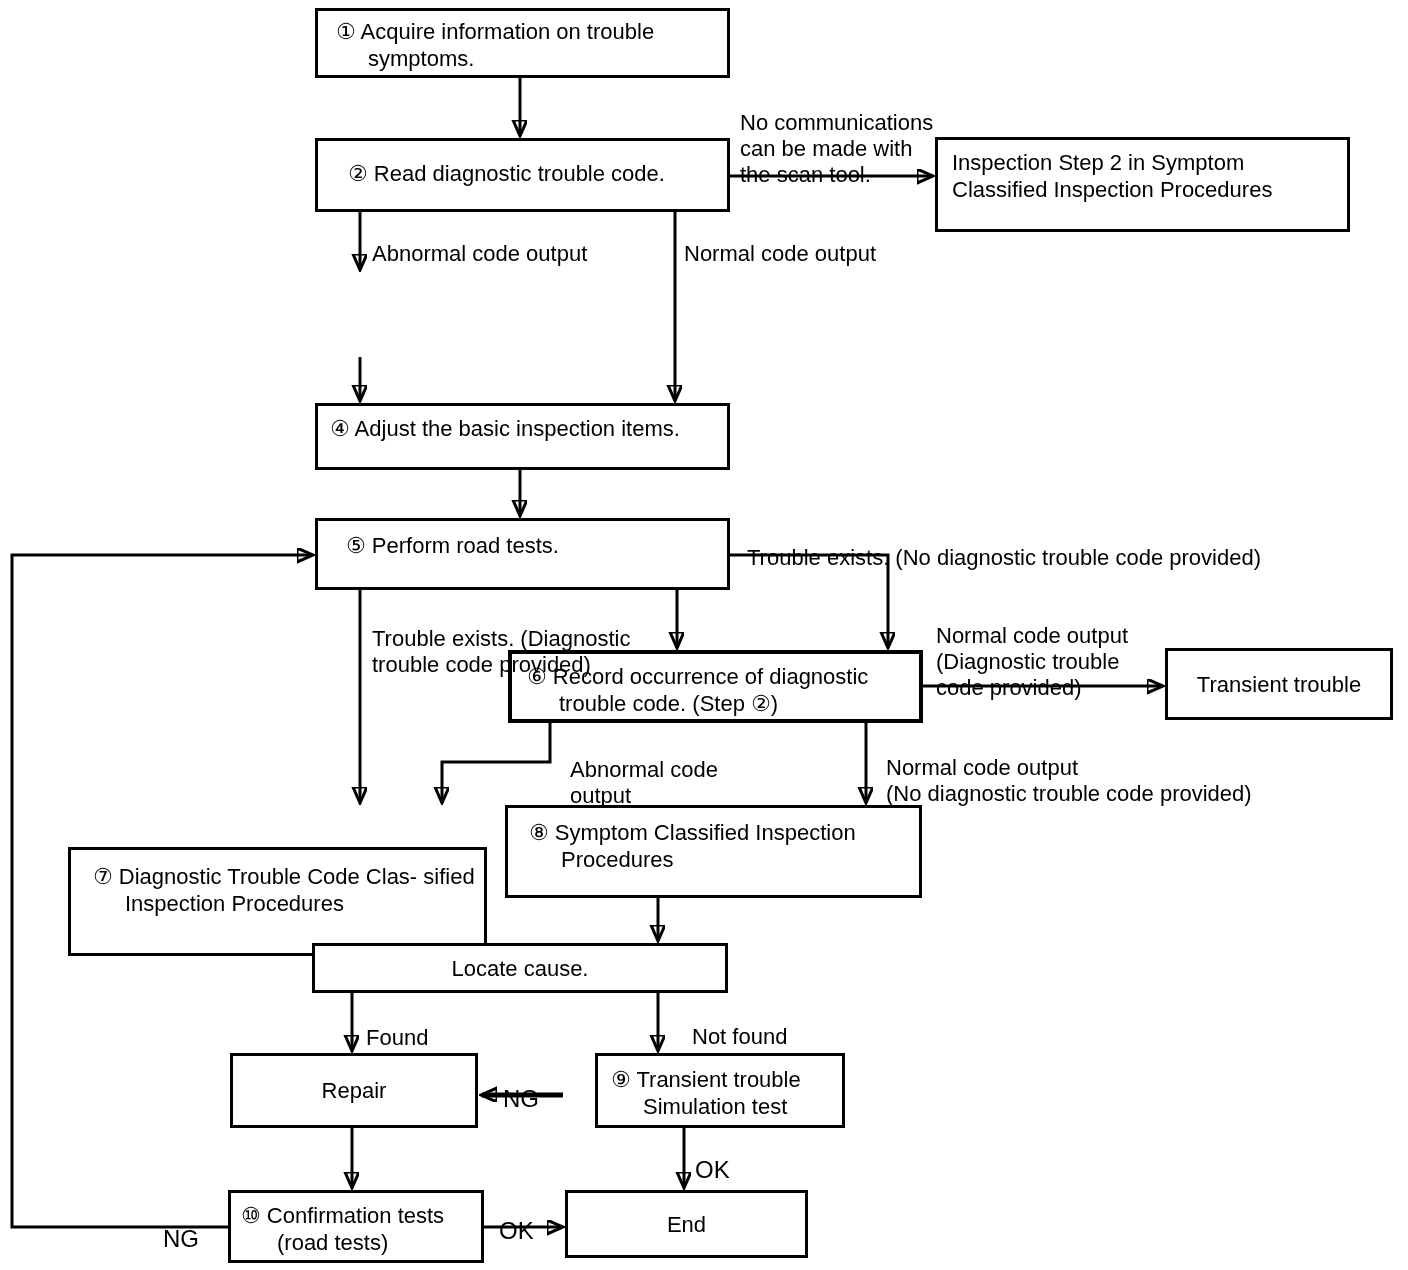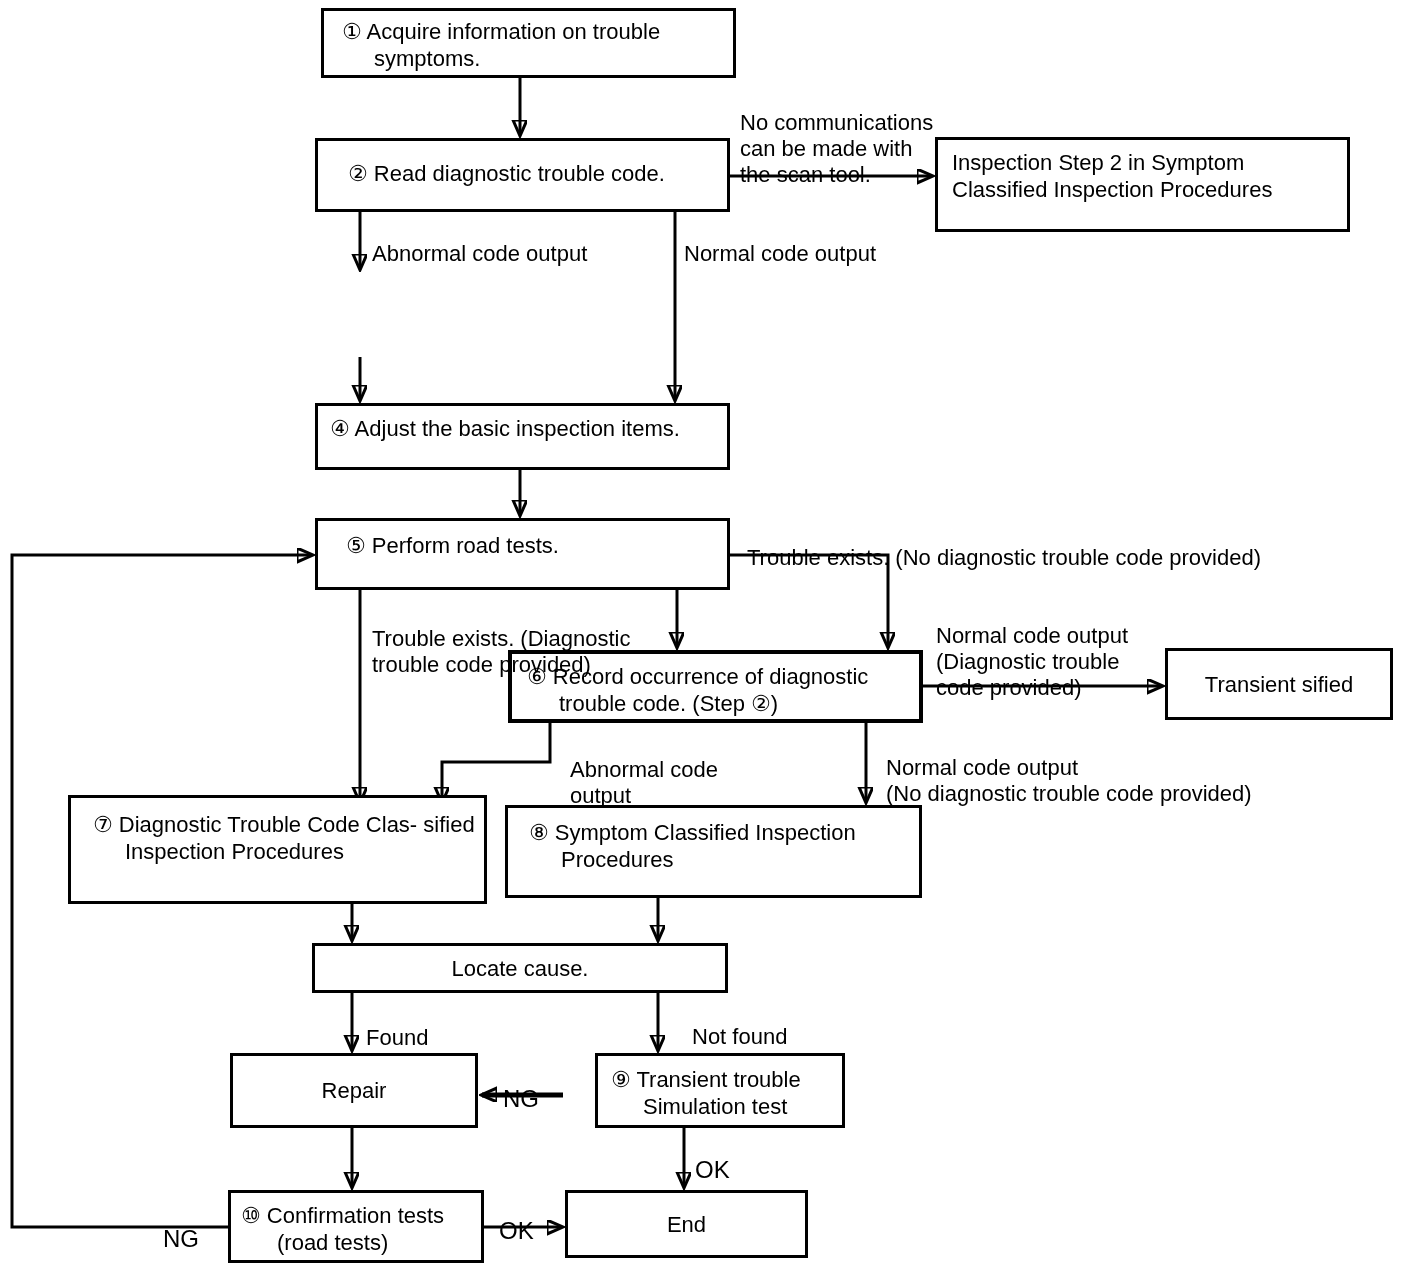--- a/index.html
+++ b/index.html
@@ -59,21 +59,21 @@
     <path d="M352 900 V940" marker-end="url(#ah)"></path>
     <path d="M658 898 V940" marker-end="url(#ah)"></path>
     <path d="M352 993 V1050" marker-end="url(#ah)"></path>
     <path d="M658 993 V1050" marker-end="url(#ah)"></path>
     <path class="thick" d="M563 1095 H482" marker-end="url(#ah)"></path>
     <path d="M352 1128 V1187" marker-end="url(#ah)"></path>
     <path d="M684 1128 V1187" marker-end="url(#ah)"></path>
     <path d="M478 1227 H562" marker-end="url(#ah)"></path>
   </svg>
 
-  <div class="node" style="left:315px;top:8px;width:415px;height:70px;padding:7px 8px 0 18px;margin-left:6px;">
+  <div class="node" style="left:315px;top:8px;width:415px;height:70px;padding:7px 8px 0 18px;">
     <span class="lbl hang">① Acquire information on trouble symptoms.</span>
   </div>
 
   <div class="node" style="left:315px;top:138px;width:415px;height:74px;padding:19px 4px 0 30px;">
     <span class="lbl nowrap">② Read diagnostic trouble code.</span>
   </div>
 
   <div class="node" style="left:935px;top:137px;width:415px;height:95px;padding:9px 6px 0 14px;">
     <span class="lbl">Inspection Step 2 in Symptom Classified Inspection Procedures</span>
   </div>
@@ -85,24 +85,24 @@
 
   <div class="node" style="left:315px;top:518px;width:415px;height:72px;padding:11px 4px 0 28px;">
     <span class="lbl nowrap">⑤ Perform road tests.</span>
   </div>
 
   <div class="node heavy" style="left:508px;top:650px;width:415px;height:73px;padding:9px 4px 0 15px;">
     <span class="lbl hang">⑥ Record occurrence of diagnostic trouble code.  (Step ②)</span>
   </div>
 
   <div class="node center" style="left:1165px;top:648px;width:228px;height:72px;">
-    <span class="lbl nowrap">Transient sified</span>
+    <span class="lbl nowrap">Transient trouble</span>
   </div>
 
-  <div class="node" style="left:68px;top:795px;width:419px;height:109px;padding:13px 4px 4px 22px;">
+  <div class="node" style="left:68px;top:847px;width:419px;height:109px;padding:13px 4px 4px 22px;">
     <span class="lbl hang">⑦ Diagnostic Trouble Code Clas- sified Inspection Procedures</span>
   </div>
 
   <div class="node" style="left:505px;top:805px;width:417px;height:93px;padding:11px 4px 0 21px;">
     <span class="lbl hang">⑧ Symptom Classified Inspection Procedures</span>
   </div>
 
   <div class="node center" style="left:312px;top:943px;width:416px;height:50px;">
     <span class="lbl nowrap">Locate cause.</span>
   </div>

